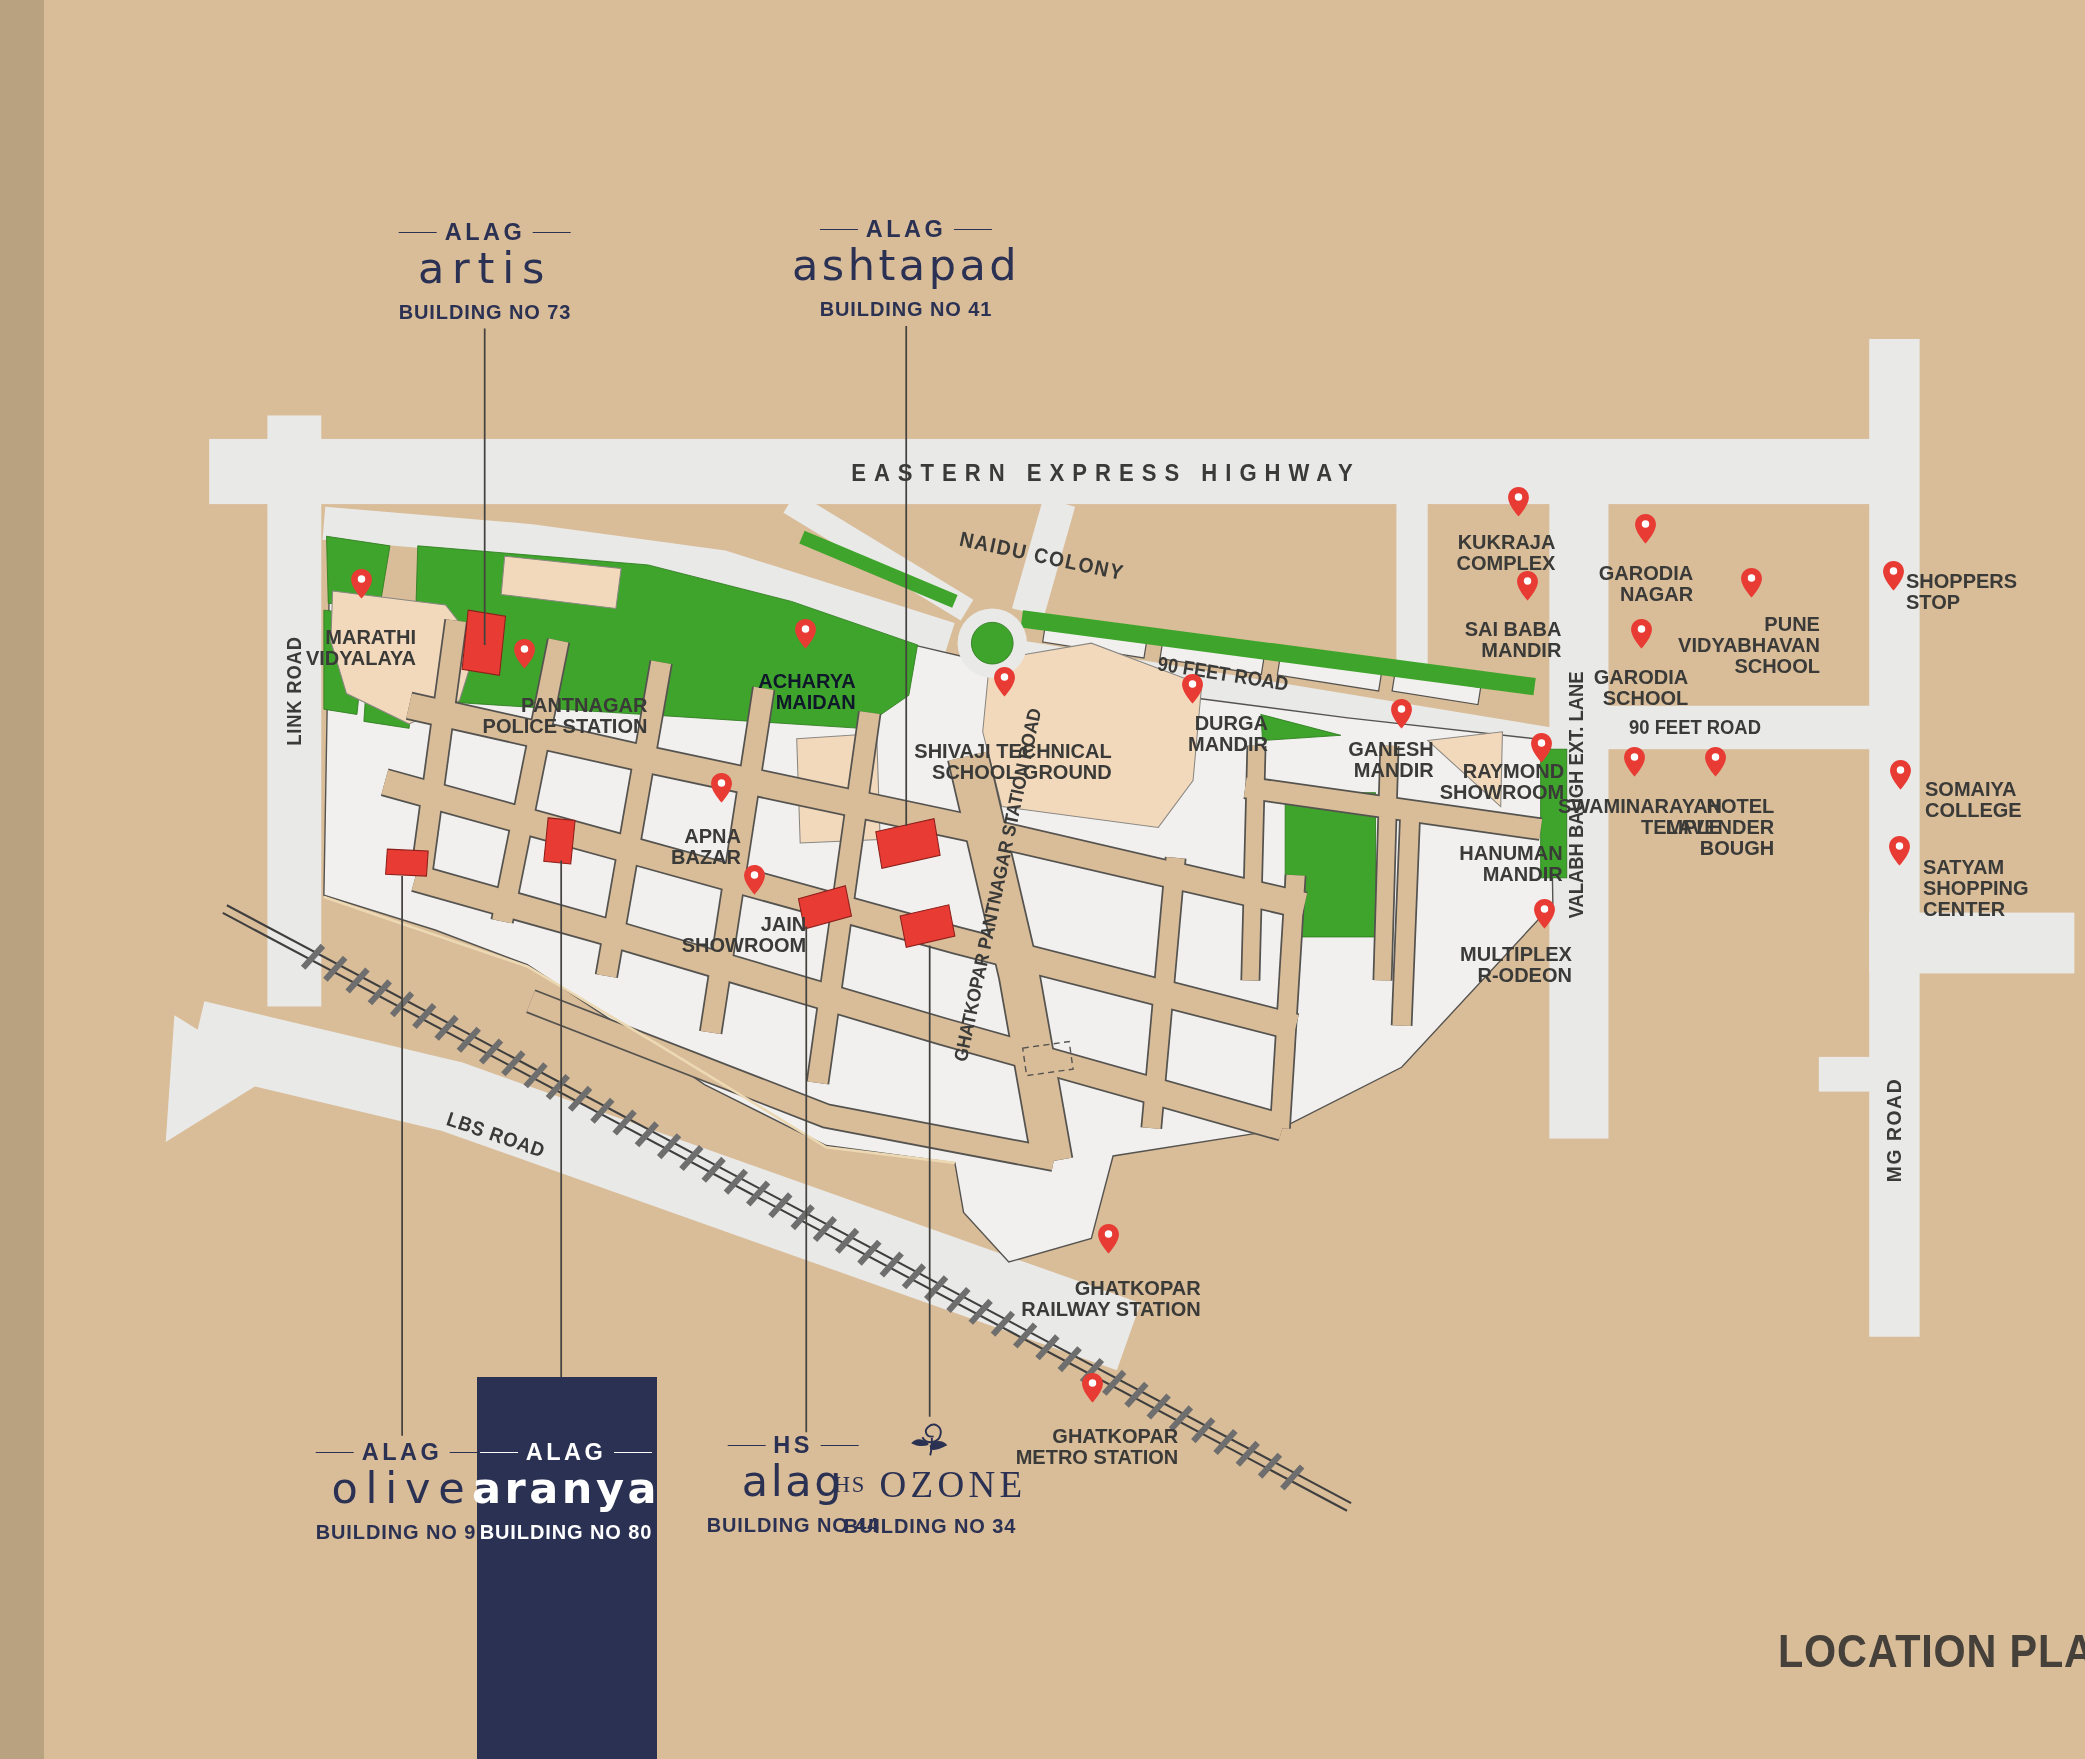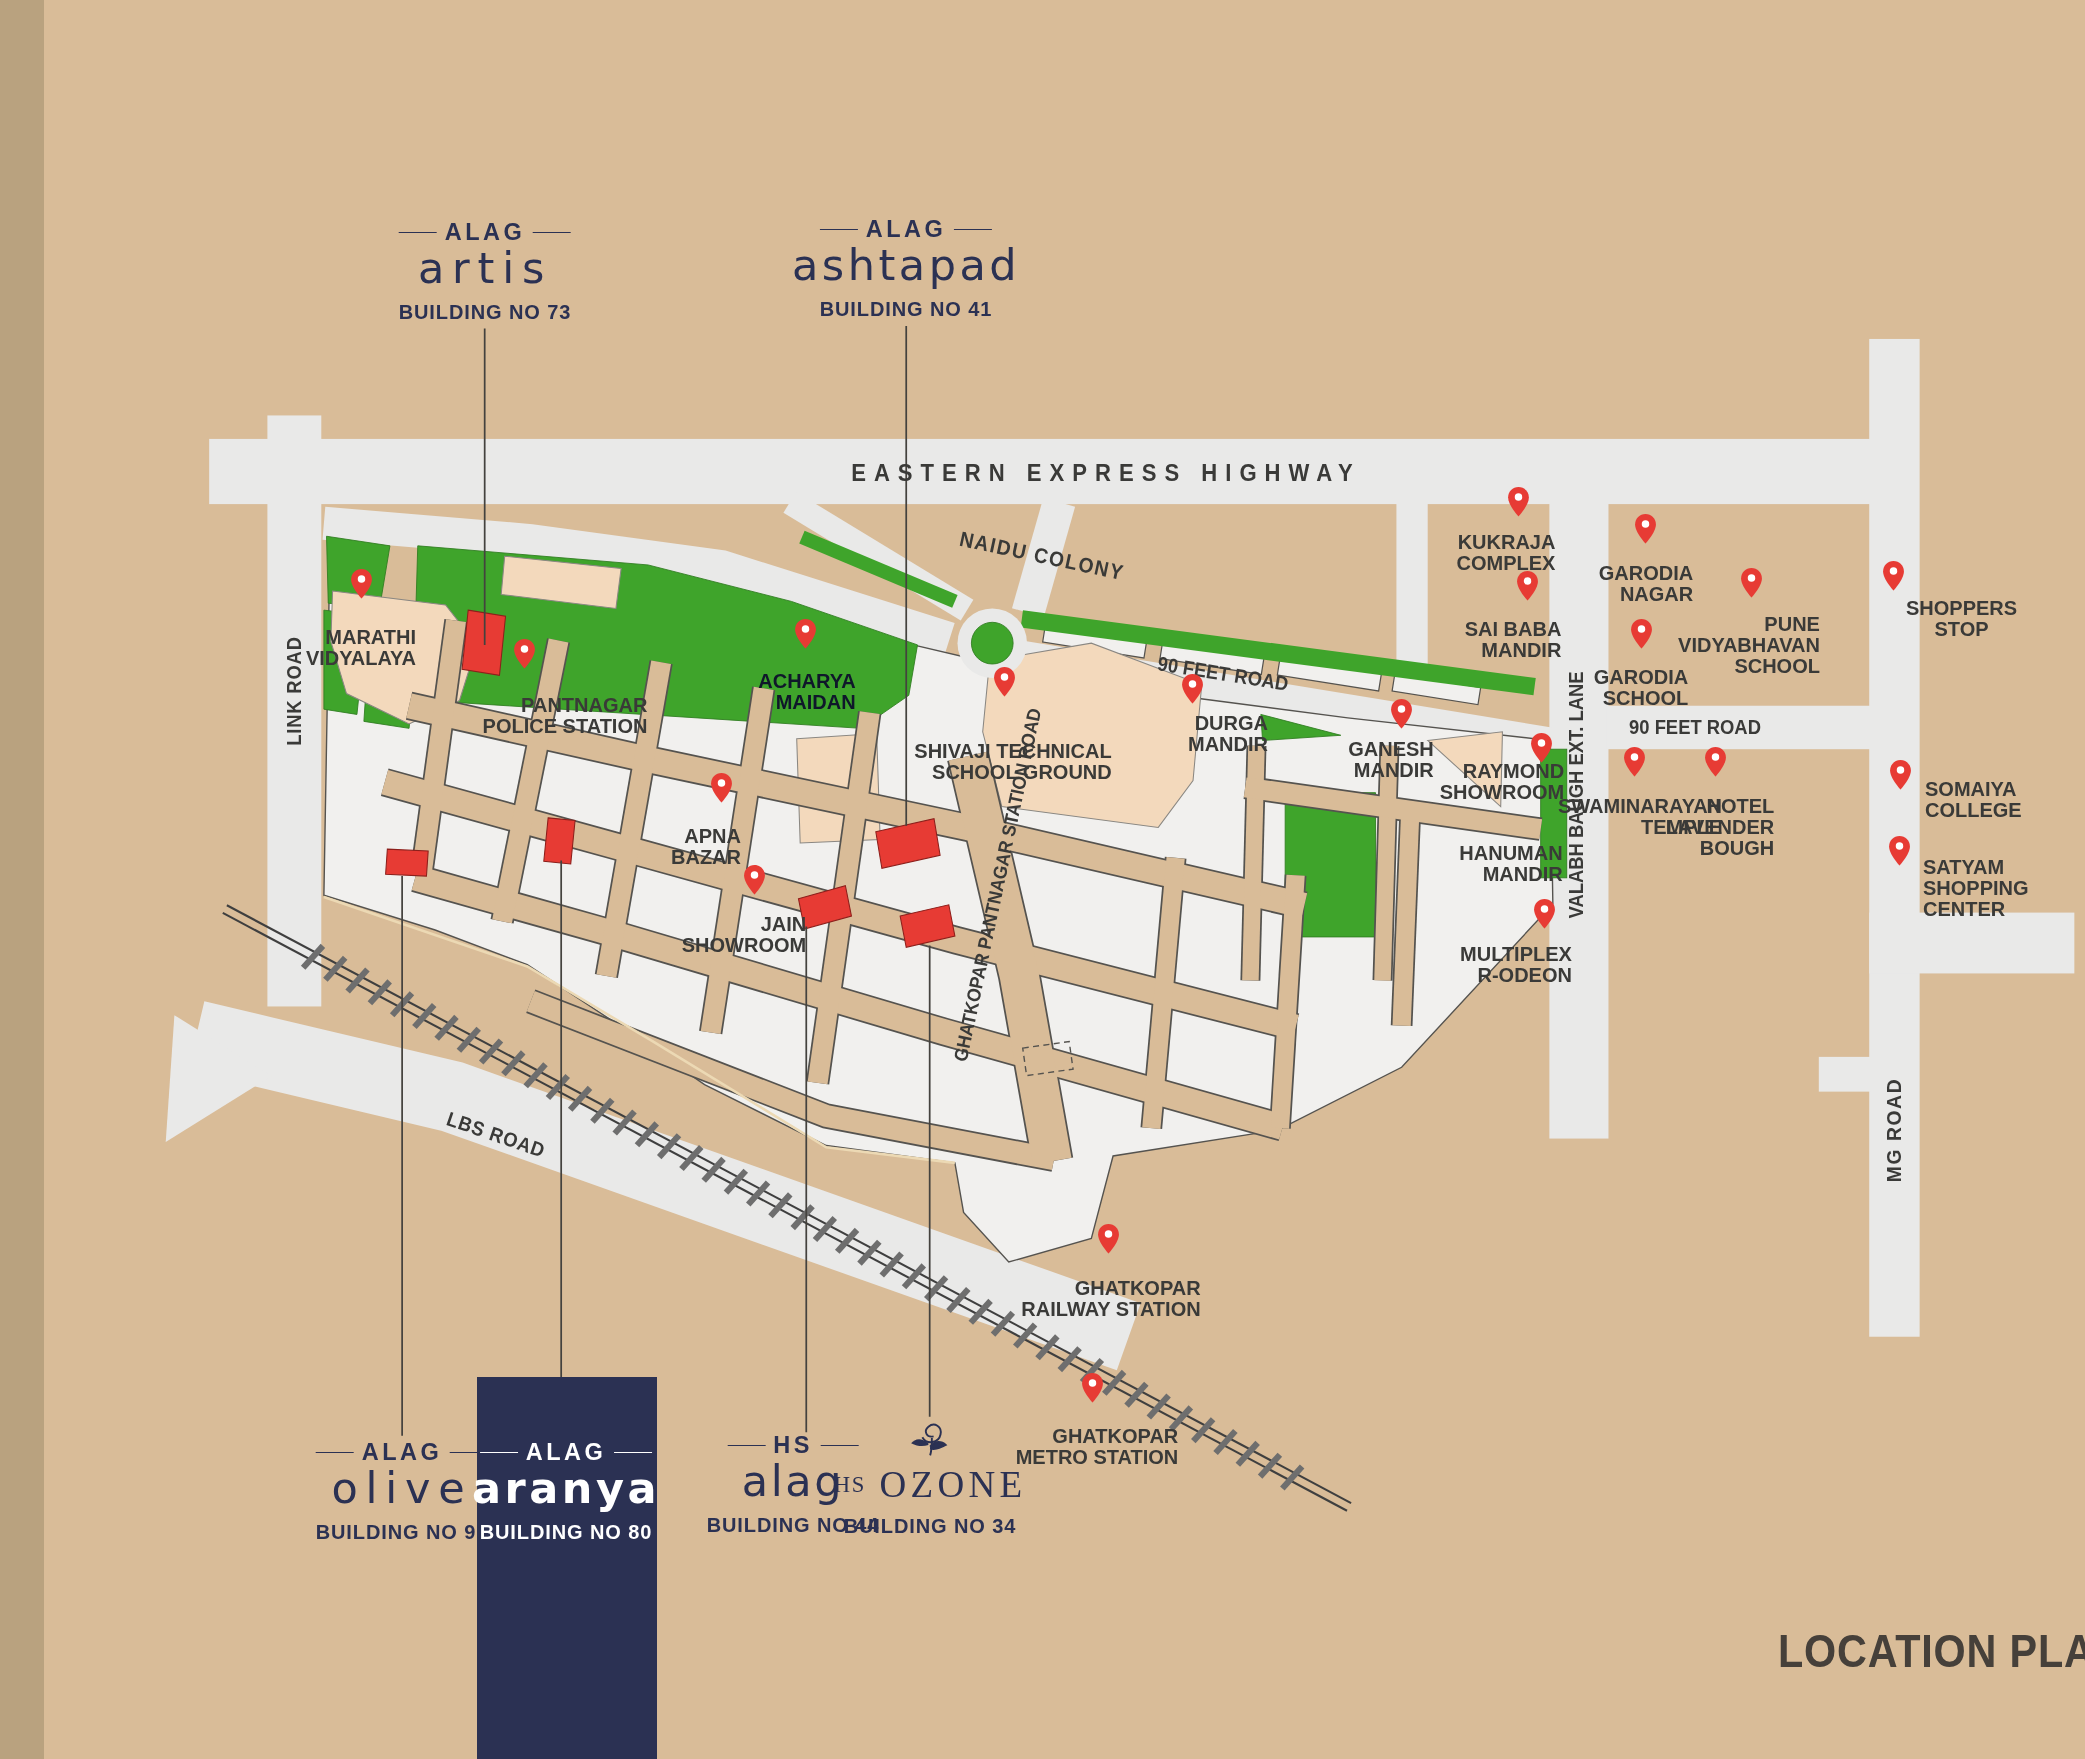--- a/index.html
+++ b/index.html
@@ -442,21 +442,21 @@
         </svg></div>
       <div class="lm" style="left: 1676px; top: 796px; transform: translateX(-50%);">
         <div>HOTEL</div>
         <div>LAVENDER</div>
         <div>BOUGH</div>
       </div>
       <div class="pin" style="left: 1839px; top: 561px;"><svg width="21" height="29.5" viewBox="0 0 24 34">
   <path d="M12 0C5.37 0 0 5.37 0 12c0 9 12 22 12 22s12-13 12-22C24 5.37 18.63 0 12 0z" fill="#e73b34"></path>
   <circle cx="12" cy="11.6" r="4.3" fill="#fff"></circle>
         </svg></div>
-      <div class="lm left" style="left: 1862px; top: 598px; text-align: center;">
+      <div class="lm left" style="left: 1862px; top: 571px;">
         <div>SHOPPERS</div>
         <div>STOP</div>
       </div>
       <div class="pin" style="left: 1846px; top: 760px;"><svg width="21" height="29.5" viewBox="0 0 24 34">
   <path d="M12 0C5.37 0 0 5.37 0 12c0 9 12 22 12 22s12-13 12-22C24 5.37 18.63 0 12 0z" fill="#e73b34"></path>
   <circle cx="12" cy="11.6" r="4.3" fill="#fff"></circle>
         </svg></div>
       <div class="lm left" style="left: 1881px; top: 779px;">
         <div>SOMAIYA</div>
         <div>COLLEGE</div>

